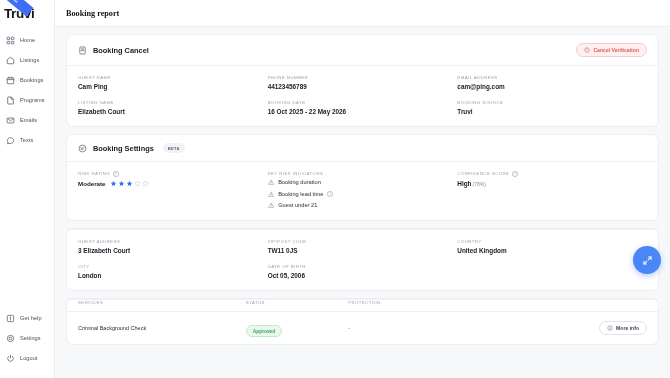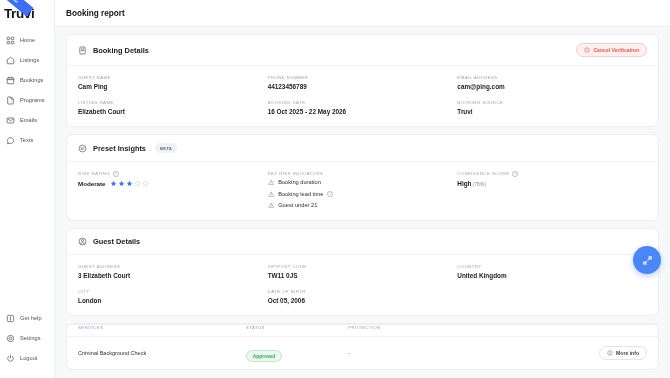--- a/index.html
+++ b/index.html
@@ -61,21 +61,21 @@
     background: #f7f8fa;
     display: flex; flex-direction: column;
     overflow: hidden; position: relative;
   }
   .topbar {
     height: 27px; background: #ffffff;
     border-bottom: 1px solid #eceef2;
     display: flex; align-items: center; padding-left: 11px;
     flex: none;
   }
-  .topbar .title { font-size: 8.2px; font-weight: 700; color: #15151d; }
+  .topbar .title { font-size: 8.2px; font-weight: 700; color: #15151d; font-family: Liberation Serif, serif; }
 
   .content { flex: 1; overflow: hidden; padding: 7px 11px 0 11px; }
 
   .card {
     background: #ffffff;
     border: 1px solid #edeef2;
     border-radius: 7px;
     margin-bottom: 7px;
   }
   .card-head {
@@ -303,21 +303,21 @@
     <div class="content">
 
       <div class="card">
         <div class="card-head">
           <span class="hicon">
             <svg viewBox="0 0 16 16" fill="none" stroke="#5a5f70" stroke-width="1.3">
               <rect x="3.2" y="1.8" width="9.6" height="12.4" rx="1.4"></rect>
               <path d="M5.8 5.2h4.4M5.8 8h4.4" stroke-linecap="round"></path>
             </svg>
           </span>
-          <span class="htitle">Booking Details</span>
+          <span class="htitle">Booking Cancel</span>
           <span class="head-spacer"></span>
           <button class="cancel-btn">
             <svg viewBox="0 0 16 16" fill="none" stroke="#e35757" stroke-width="1.5">
               <circle cx="8" cy="8" r="6"></circle>
                 <path d="M8 5.4v2.2" stroke-linecap="round"></path>
             </svg>
             <span>Cancel Verification</span>
           </button>
         </div>
         <div class="divider"></div>
@@ -352,21 +352,21 @@
       </div>
 
       <div class="card">
         <div class="card-head">
           <span class="hicon">
             <svg viewBox="0 0 16 16" fill="none" stroke="#5a5f70" stroke-width="1.3">
               <circle cx="8" cy="8" r="6.1"></circle>
                 <path d="M5.4 7h5.2M5.4 9.4h3.2" stroke-linecap="round"></path>
             </svg>
           </span>
-          <span class="htitle">Preset Insights</span>
+          <span class="htitle">Booking Settings</span>
           <span class="beta-badge">BETA</span>
         </div>
         <div class="divider"></div>
         <div class="card-body">
           <div class="grid3">
 
             <div class="field">
               <div class="flabel">
                 <span>RISK RATING</span>
                 <span class="info-i">i</span>
@@ -436,30 +436,20 @@
                 <span class="conf-strong">High</span>
                 <span class="conf-pct">(78%)</span>
               </div>
             </div>
 
           </div>
         </div>
       </div>
 
       <div class="card">
-        <div class="card-head">
-          <span class="hicon">
-            <svg viewBox="0 0 16 16" fill="none" stroke="#5a5f70" stroke-width="1.3">
-              <circle cx="8" cy="8" r="6.1"></circle>
-                <circle cx="8" cy="6.2" r="1.9"></circle>
-              <path d="M4.4 12.4a3.8 3.8 0 0 1 7.2 0" stroke-linecap="round"></path>
-            </svg>
-          </span>
-          <span class="htitle">Guest Details</span>
-        </div>
         <div class="divider"></div>
         <div class="card-body">
           <div class="grid3 row-gap">
             <div class="field">
               <div class="flabel">GUEST ADDRESS</div>
               <div class="fvalue">3 Elizabeth Court</div>
             </div>
             <div class="field">
               <div class="flabel">ZIP/POST CODE</div>
               <div class="fvalue">TW11 0JS</div>

